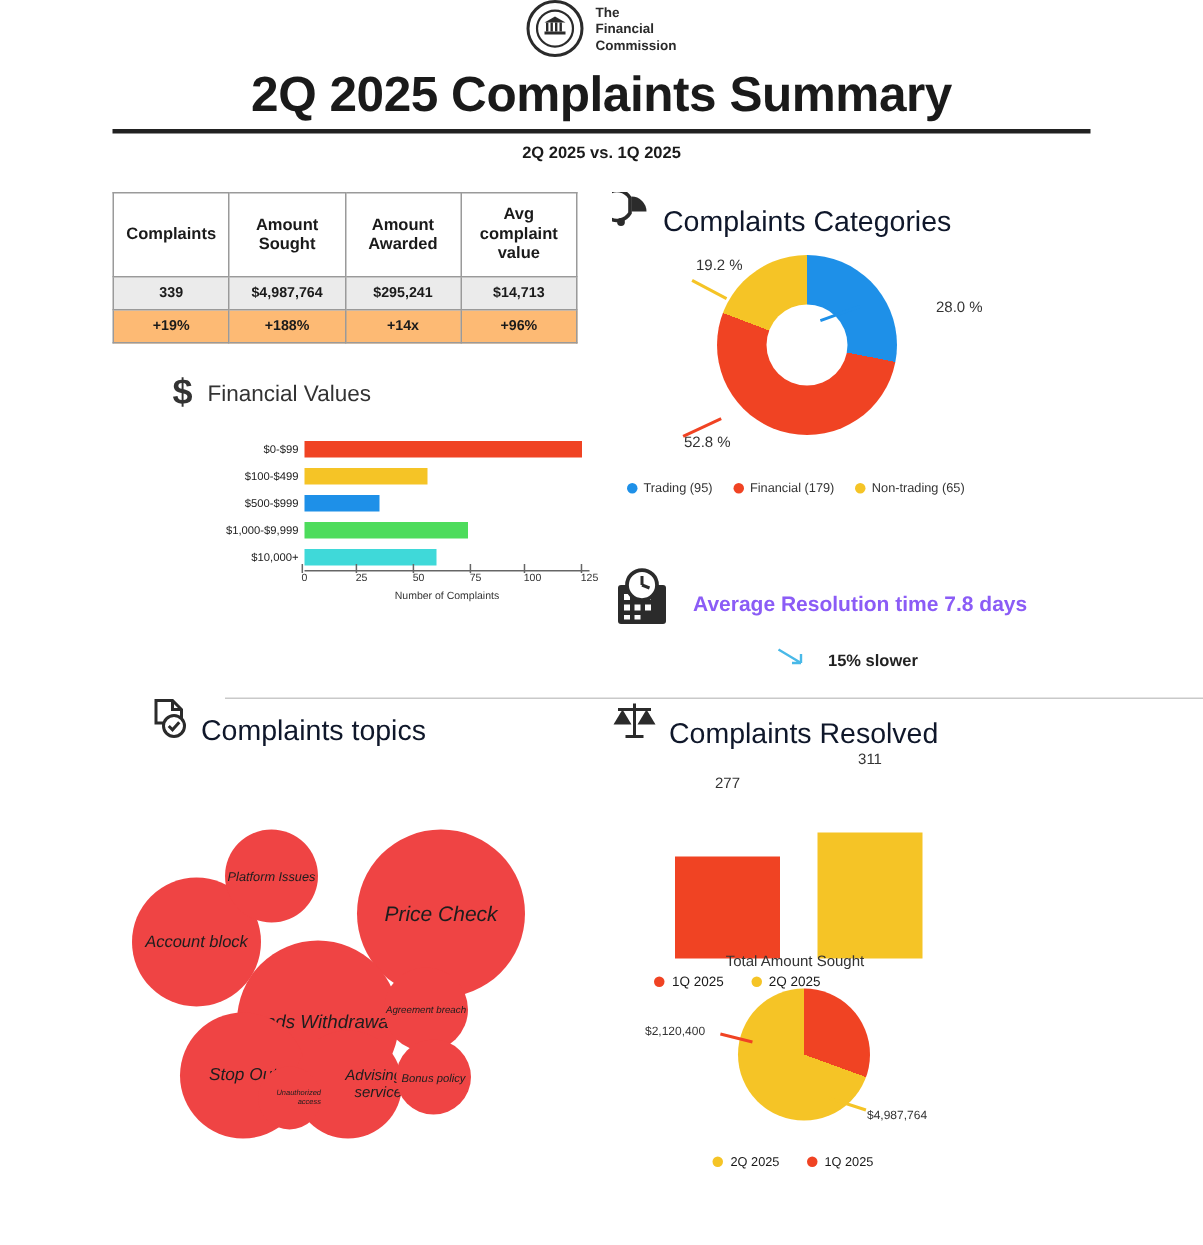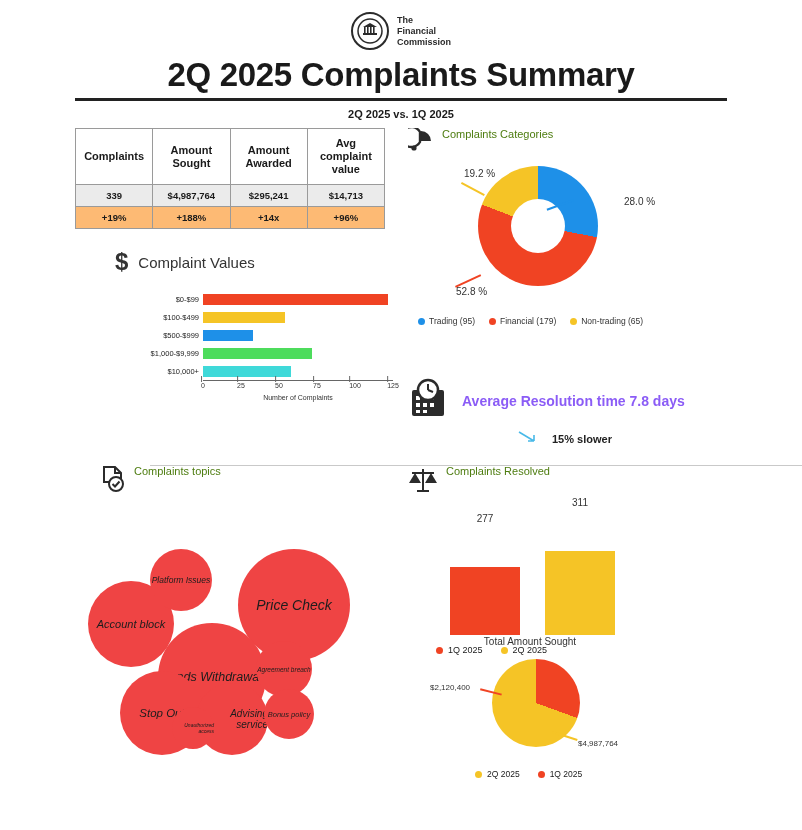--- a/index.html
+++ b/index.html
@@ -9,21 +9,21 @@
     background: #ffffff;
     font-family: "Liberation Sans", sans-serif;
     color: #1a1a1a;
     overflow: hidden;
   }
   .page { position: relative; width: 802px; height: 830px; }
 
   
   .logo-row {
     display: flex; justify-content: center; align-items: center;
-    gap: 8px; padding-top: 12px;
+    gap: 8px; 
   }
   .logo-mark {
     width: 38px; height: 38px; border-radius: 50%;
     background: #ffffff; border: 2px solid #2b2b2b;
     display: flex; align-items: center; justify-content: center;
   }
   .logo-text {
     font-size: 9px; line-height: 11px; font-weight: bold; color: #2b2b2b;
     text-align: left;
   }
@@ -65,22 +65,22 @@
     text-align: center;
     padding: 5px 4px;
     font-size: 9.5px;
     font-weight: bold;
   }
   .row-values td { background: #ebebeb; }
   .row-delta td { background: #fdba74; }
 
   
   .sec-title {
-    display: flex; align-items: flex-start; gap: 8px;
-    font-size: 11px; color: #4d7c0f;
+    display: flex; align-items: flex-end; gap: 8px;
+    font-size: 19px; color: #0f172a;
   }
   .sec-title .ic { flex: 0 0 auto; }
 
   
   .cat-block { position: absolute; left: 408px; top: 128px; width: 370px; }
   .donut-wrap { position: relative; width: 330px; height: 150px; margin-top: 10px; }
   .donut {
     position: absolute; left: 70px; top: 0;
     width: 120px; height: 120px; border-radius: 50%;
     background: conic-gradient(
@@ -241,21 +241,21 @@
       <span class="item">
         <span class="dot" style="background:#f5c426"></span>
         <span>Non-trading (65)</span>
       </span>
     </div>
   </div>
 
   <div class="cv-block">
     <div class="cv-head">
       <span style="font-size:24px;font-weight:bold;">$</span>
-      <span>Complaint Values</span>
+      <span>Financial Values</span>
     </div>
     <div class="cv-chart">
       <div class="cv-rows">
         <div class="cv-row">
           <span class="cv-label">$0-$99</span>
           <span class="cv-bar" style="width:185px;background:#f04323"></span>
         </div>
         <div class="cv-row">
           <span class="cv-label">$100-$499</span>
           <span class="cv-bar" style="width:82px;background:#f5c426"></span>

